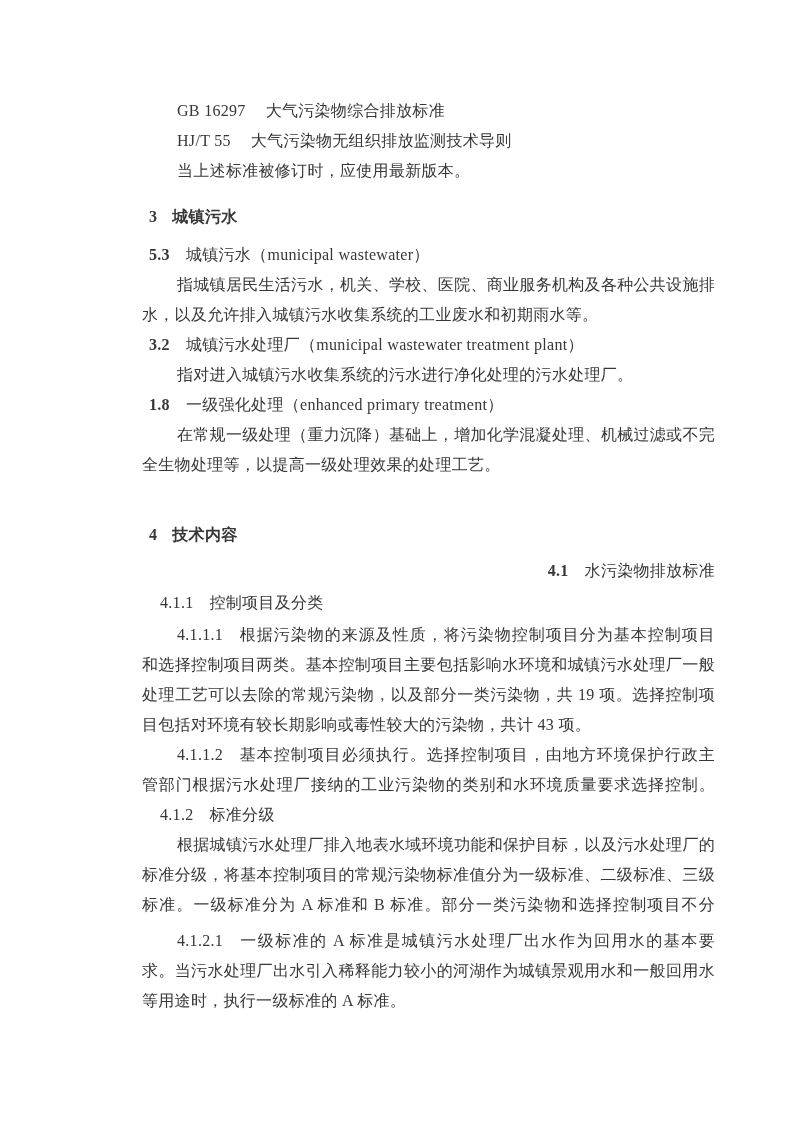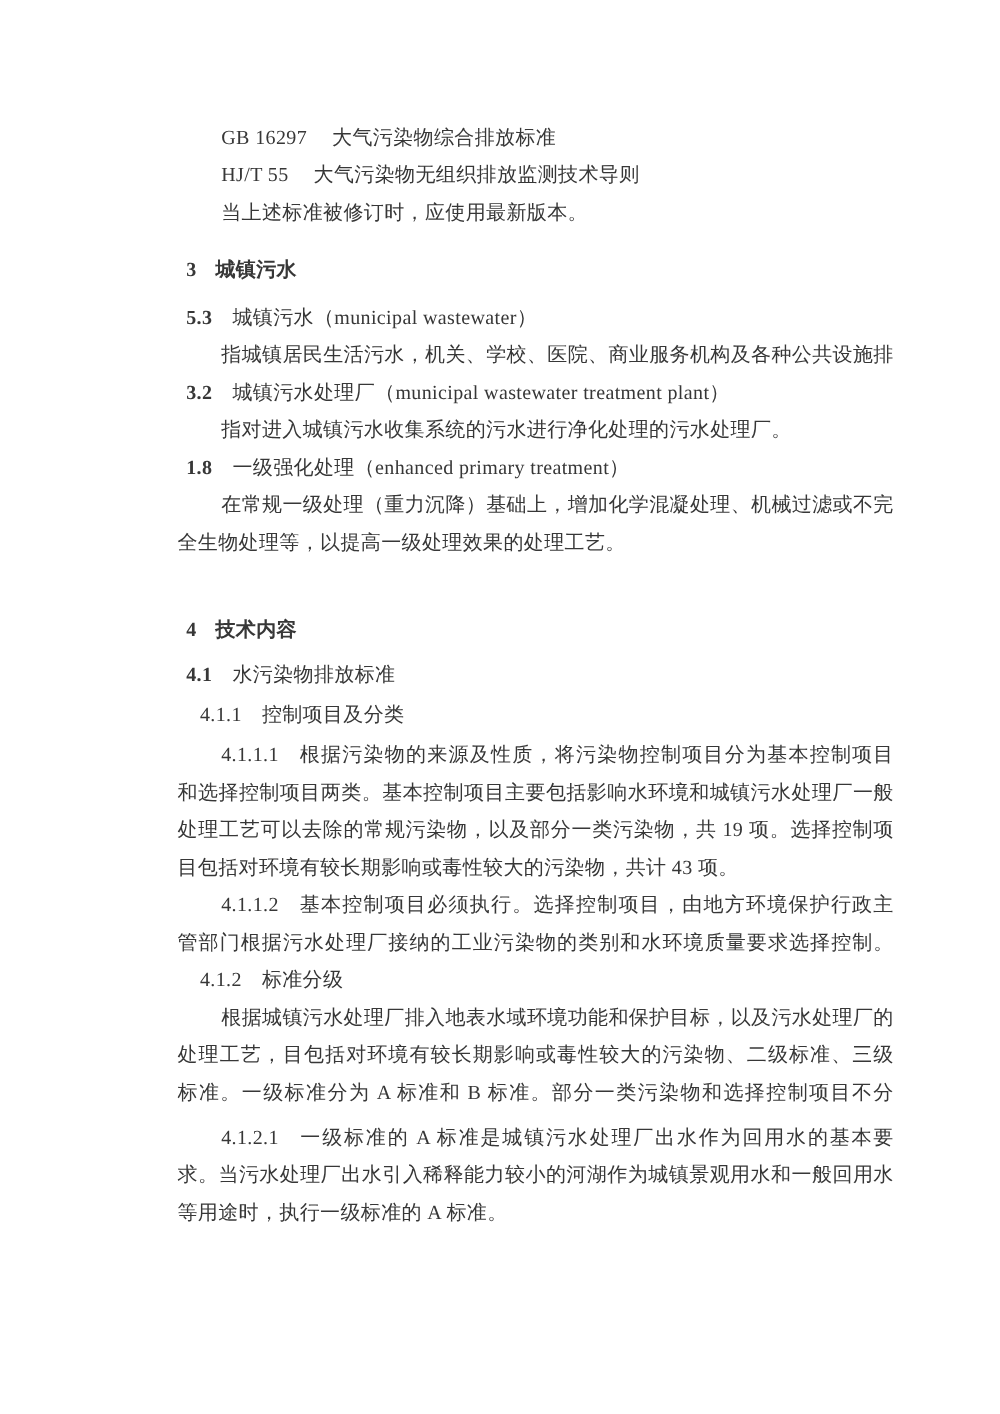--- a/index.html
+++ b/index.html
@@ -47,49 +47,50 @@
   .heading2 { padding-left: 7px; }
   .heading2 .num { font-weight: bold; margin-right: 16px; }
   
   .heading3 { padding-left: 18px; }
   .heading3 .num { margin-right: 16px; text-align: right; }
   
   .para-first .num { font-weight: normal; margin-right: 16px; }
   .plain-indent .num { margin-right: 20px; }
   
   .gap-xs { margin-top: 2px; }
-  .gap-sm { margin-top: 6px; }
+  .gap-sm { margin-top: 6px; text-align: right; }
   .gap-md { margin-top: 8px; }
   .gap-lg { margin-top: 16px; }
   .gap-xl { margin-top: 40px; }
 </style>
 </head>
 <body style="background: rgb(255, 255, 255); color: rgb(55, 55, 55);">
 
 <div class="doc" id="doc">
     <div class="line plain-indent"><span class="num">GB 16297</span><span>大气污染物综合排放标准</span></div>
     <div class="line plain-indent"><span class="num">HJ/T 55</span><span>大气污染物无组织排放监测技术导则</span></div>
     <div class="line plain-indent"><span>当上述标准被修订时，应使用最新版本。</span></div>
     <div class="line heading1 gap-lg"><span class="num">3</span><span>城镇污水</span></div>
     <div class="line heading2 gap-md"><span class="num">5.3</span><span>城镇污水（municipal wastewater）</span></div>
     <div class="line para-first fill"><span>指城镇居民生活污水，机关、学校、医院、商业服务机构及各种公共设施排</span></div>
+    <div class="line para-cont"><span>水，以及允许排入城镇污水收集系统的工业废水和初期雨水等。</span></div>
     <div class="line heading2"><span class="num">3.2</span><span>城镇污水处理厂（municipal wastewater treatment plant）</span></div>
     <div class="line para-first"><span>指对进入城镇污水收集系统的污水进行净化处理的污水处理厂。</span></div>
     <div class="line heading2"><span class="num">1.8</span><span>一级强化处理（enhanced primary treatment）</span></div>
     <div class="line para-first fill"><span>在常规一级处理（重力沉降）基础上，增加化学混凝处理、机械过滤或不完</span></div>
     <div class="line para-cont"><span>全生物处理等，以提高一级处理效果的处理工艺。</span></div>
     <div class="line heading1 gap-xl"><span class="num">4</span><span>技术内容</span></div>
     <div class="line heading2 gap-sm"><span class="num">4.1</span><span>水污染物排放标准</span></div>
     <div class="line heading3 gap-xs"><span class="num">4.1.1</span><span>控制项目及分类</span></div>
     <div class="line para-first fill gap-xs"><span class="num">4.1.1.1</span><span>根据污染物的来源及性质，将污染物控制项目分为基本控制项目</span></div>
     <div class="line para-cont fill"><span>和选择控制项目两类。基本控制项目主要包括影响水环境和城镇污水处理厂一般</span></div>
     <div class="line para-cont fill"><span>处理工艺可以去除的常规污染物，以及部分一类污染物，共 19 项。选择控制项</span></div>
     <div class="line para-cont"><span>目包括对环境有较长期影响或毒性较大的污染物，共计 43 项。</span></div>
     <div class="line para-first fill"><span class="num">4.1.1.2</span><span>基本控制项目必须执行。选择控制项目，由地方环境保护行政主</span></div>
     <div class="line para-cont fill"><span>管部门根据污水处理厂接纳的工业污染物的类别和水环境质量要求选择控制。</span></div>
     <div class="line heading3"><span class="num">4.1.2</span><span>标准分级</span></div>
     <div class="line para-first fill"><span>根据城镇污水处理厂排入地表水域环境功能和保护目标，以及污水处理厂的</span></div>
-    <div class="line para-cont fill"><span>处理工艺，目包括对环境有较长期影响或毒性较大的污染物、二级标准、三级</span></div>
+    <div class="line para-cont fill"><span>标准分级，将基本控制项目的常规污染物标准值分为一级标准、二级标准、三级</span></div>
     <div class="line para-cont fill"><span>标准。一级标准分为 A 标准和 B 标准。部分一类污染物和选择控制项目不分级。</span></div>
     <div class="line para-first fill gap-sm"><span class="num">4.1.2.1</span><span>一级标准的 A 标准是城镇污水处理厂出水作为回用水的基本要</span></div>
     <div class="line para-cont fill"><span>求。当污水处理厂出水引入稀释能力较小的河湖作为城镇景观用水和一般回用水</span></div>
     <div class="line para-cont"><span>等用途时，执行一级标准的 A 标准。</span></div>
   </div>
 
 </body></html>

